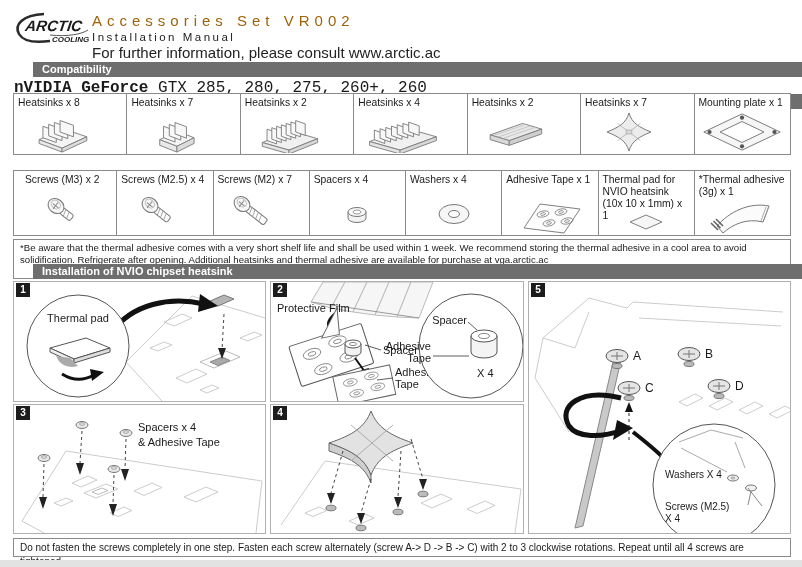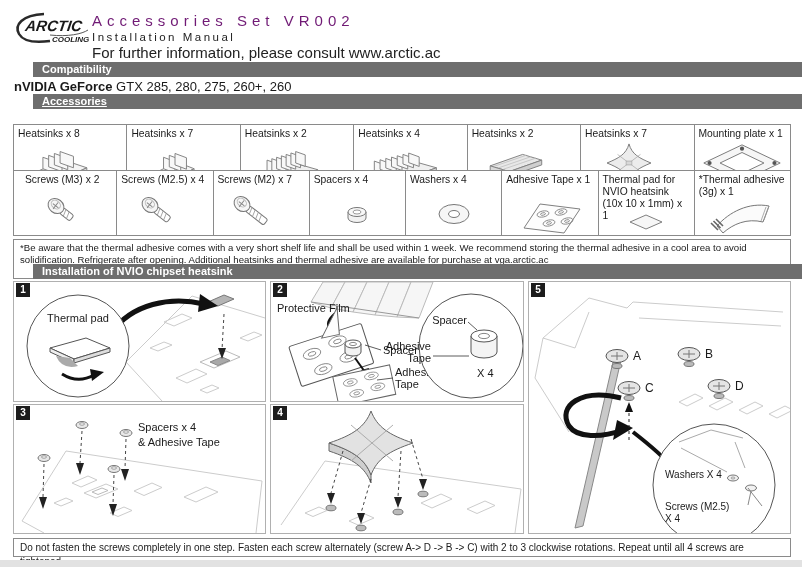--- a/index.html
+++ b/index.html
@@ -1,31 +1,31 @@
 <!DOCTYPE html>
 <html><head>
 <meta charset="utf-8">
 <style>
   html,body{margin:0;padding:0;background:#fff;}
   .page{position:relative;width:802px;height:567px;background:#fff;overflow:hidden;
         font-family:"Liberation Sans","DejaVu Sans",sans-serif;color:#1a1a1a;}
   
   .logo{position:absolute;left:10px;top:8px;width:100px;height:44px;}
-  .title{position:absolute;left:92px;top:12px;font-size:15px;letter-spacing:5px;color:#701a75;text-align:center;}
+  .title{position:absolute;left:92px;top:12px;font-size:15px;letter-spacing:5px;color:#a16207;text-align:center;}
   .subtitle{position:absolute;left:92px;top:31px;font-size:11.5px;letter-spacing:2.5px;color:#222;}
   .info{position:absolute;left:92px;top:44px;font-size:15px;color:#222;}
   
   .section-bar{position:absolute;left:13px;width:778px;height:15px;background:#6e6e6e;color:#fff;
                font-weight:bold;font-size:11px;line-height:15px;padding-left:9px;box-sizing:border-box;margin-left:20px;}
   .bar-compat{top:62px;} .bar-acc{top:94px;text-decoration:underline;} .bar-install{top:264px;}
-  .compat-text{position:absolute;left:14px;top:79px;font-size:13px;}
+  .compat-text{position:absolute;left:14px;top:79px;font-size:16px;font-family:Liberation Mono, monospace;}
   .compat-text b{font-weight:bold;}
   
   .acc-row{position:absolute;left:13px;width:778px;display:flex;border:1px solid #8a8a8a;box-sizing:border-box;background:#fff;}
-  .acc-row1{top:124px;height:62px;gap:17px;}
+  .acc-row1{top:93px;height:62px;gap:17px;}
   .acc-row2{top:170px;height:66px;border-top:1px solid #8a8a8a;padding-left:7px;}
   .acc-cell{flex:1;position:relative;border-left:1px solid #8a8a8a;padding:3px 4px;box-sizing:border-box;
             font-size:10.3px;line-height:1.18;overflow:hidden;}
   .acc-cell:first-child{border-left:none;}
   .acc-icon{position:absolute;left:50%;bottom:1px;transform:translateX(-50%);}
   
   .note-box{position:absolute;left:13px;width:778px;border:1px solid #8a8a8a;box-sizing:border-box;
             font-size:9.6px;line-height:1.2;padding:2px 6px;background:#fff;}
   .note-acc{top:239px;height:40px;}
   .note-footer{top:538px;height:19px;font-size:10px;line-height:14px;}

